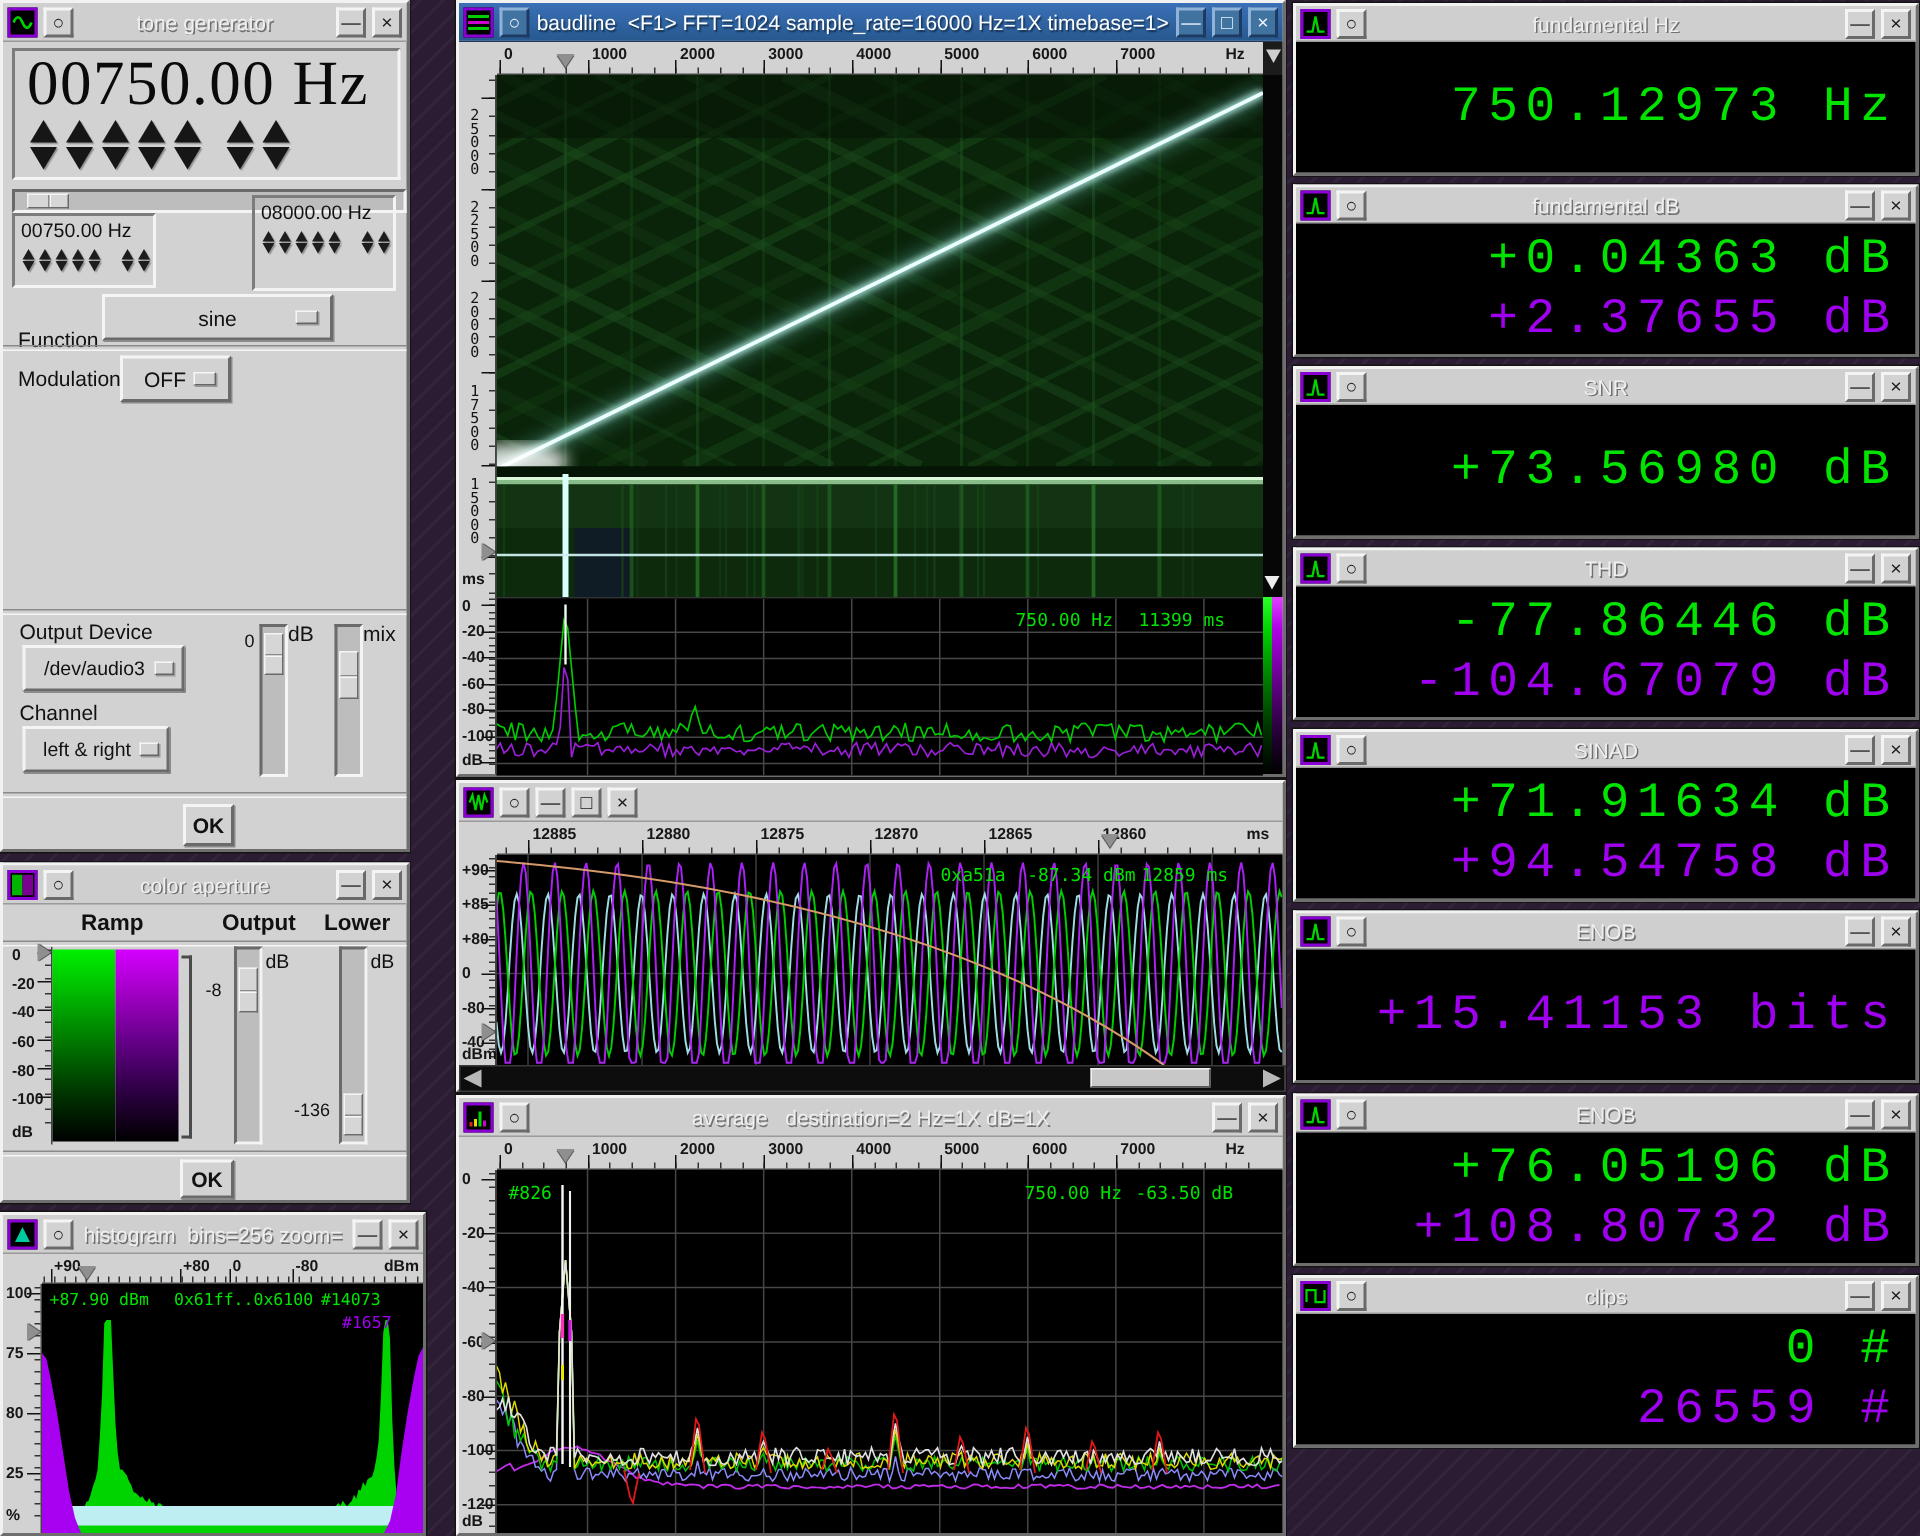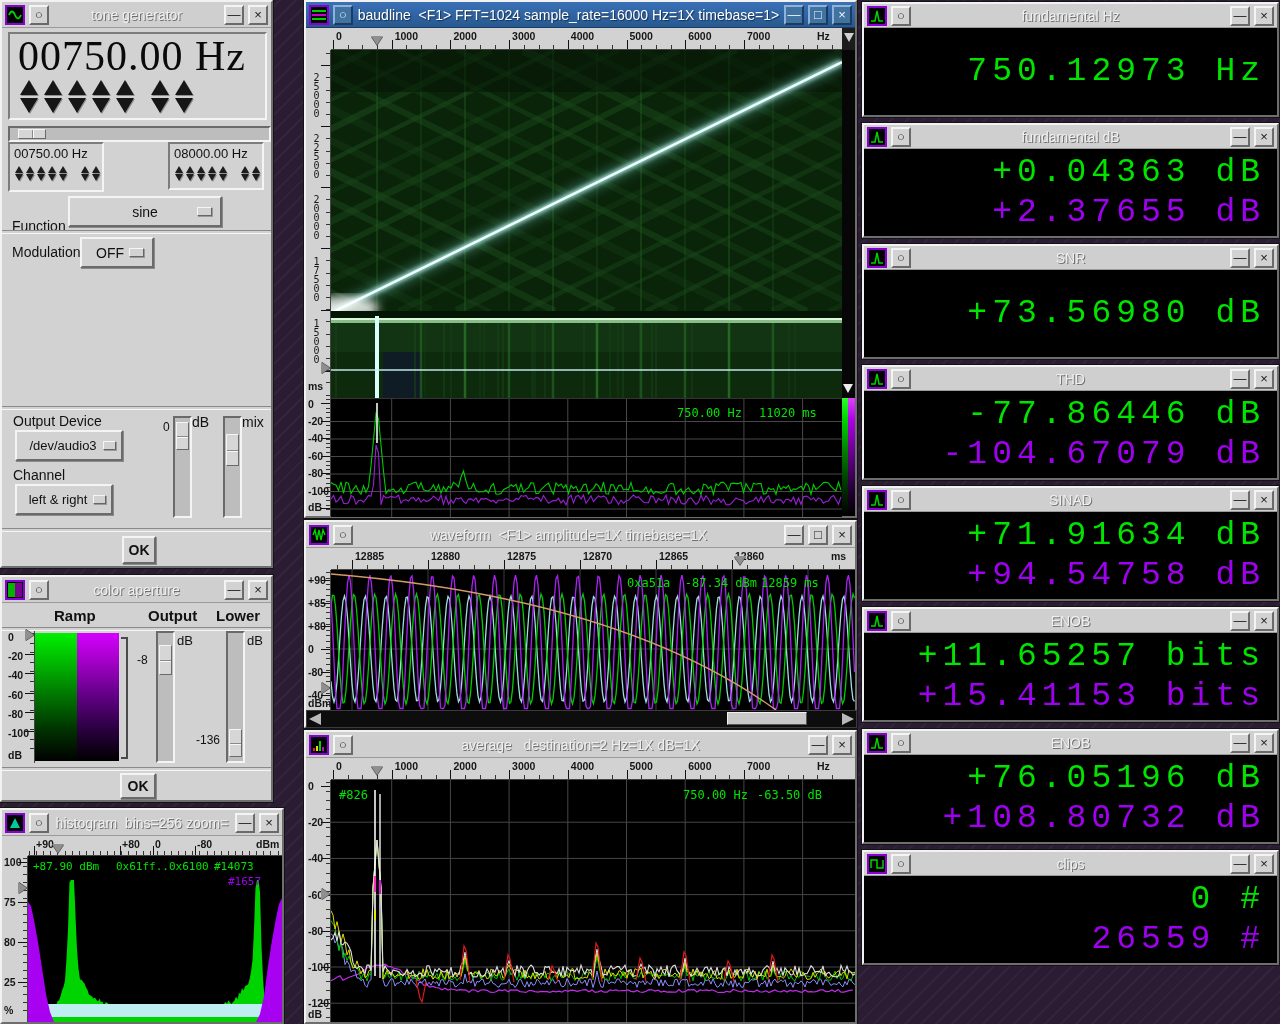--- a/index.html
+++ b/index.html
@@ -179,21 +179,21 @@
         <span class="arrcol">
           <i class="tri-up"></i>
           <i class="tri-dn"></i>
         </span>
         <span class="arrcol">
           <i class="tri-up"></i>
           <i class="tri-dn"></i>
         </span>
       </div>
   </div>
-  <div class="abs sunken" style="left:166px;top:140px;width:96px;height:48px">
+  <div class="abs sunken" style="left:166px;top:128px;width:96px;height:64px">
     <div class="abs" style="left:4px;top:2px;font:13px 'Liberation Sans',sans-serif;color:#111">08000.00 Hz</div>
     <div class="arrowset mini" style="left:5px;top:22px">
         <span class="arrcol">
           <i class="tri-up"></i>
           <i class="tri-dn"></i>
         </span>
         <span class="arrcol">
           <i class="tri-up"></i>
           <i class="tri-dn"></i>
         </span>
@@ -741,36 +741,35 @@
           <line x1="0" y1="57.5" x2="511" y2="57.5"></line>
           <line x1="0" y1="75" x2="511" y2="75"></line>
           <line x1="0" y1="92.5" x2="511" y2="92.5"></line>
           <line x1="0" y1="110" x2="511" y2="110"></line>
         </g>
         <path d="M0,100.3L2.5,96.4L5,103.0L7.5,100.9L10,97.2L12.5,104.3L15,104.8L17.5,103.8L20,96.6L22.5,97.8L25,105.1L27.5,101.8L30,101.0L32.5,102.9L35,100.2L37.5,96.5L40,97.3L42.5,86.0L45,46.0L47.5,54.0L50,105.8L52.5,96.6L55,98.9L57.5,98.5L60,97.4L62.5,98.1L65,98.2L67.5,96.1L70,104.2L72.5,101.2L75,100.8L77.5,102.1L80,99.0L82.5,98.6L85,102.0L87.5,98.8L90,103.1L92.5,100.4L95,102.3L97.5,101.9L100,100.0L102.5,97.2L105,99.1L107.5,101.6L110,96.1L112.5,105.3L115,97.3L117.5,105.1L120,100.9L122.5,104.2L125,99.2L127.5,99.8L130,98.7L132.5,102.5L135,104.5L137.5,100.1L140,99.9L142.5,101.7L145,99.0L147.5,103.6L150,99.7L152.5,100.1L155,99.4L157.5,100.7L160,102.3L162.5,101.5L165,104.1L167.5,101.1L170,101.2L172.5,101.2L175,99.6L177.5,100.7L180,102.1L182.5,102.1L185,99.5L187.5,100.6L190,96.7L192.5,97.2L195,96.4L197.5,100.1L200,99.1L202.5,100.4L205,98.4L207.5,99.1L210,102.2L212.5,96.6L215,100.5L217.5,104.2L220,102.8L222.5,101.4L225,101.9L227.5,99.2L230,104.1L232.5,101.3L235,105.9L237.5,98.9L240,96.1L242.5,103.9L245,97.5L247.5,96.4L250,100.1L252.5,96.1L255,104.2L257.5,100.7L260,96.8L262.5,102.6L265,99.6L267.5,96.9L270,98.2L272.5,97.0L275,98.6L277.5,104.1L280,104.0L282.5,97.6L285,101.1L287.5,105.5L290,101.1L292.5,104.2L295,102.0L297.5,101.3L300,98.3L302.5,96.1L305,98.4L307.5,97.9L310,100.7L312.5,103.2L315,103.7L317.5,103.7L320,96.8L322.5,97.9L325,103.8L327.5,99.4L330,101.5L332.5,100.8L335,96.2L337.5,105.2L340,98.3L342.5,99.8L345,104.0L347.5,97.2L350,103.8L352.5,105.1L355,104.1L357.5,99.8L360,98.8L362.5,102.4L365,105.4L367.5,103.2L370,96.2L372.5,101.7L375,96.7L377.5,100.0L380,105.4L382.5,100.9L385,102.4L387.5,99.7L390,103.4L392.5,100.2L395,105.7L397.5,105.9L400,104.7L402.5,101.9L405,99.0L407.5,100.3L410,100.9L412.5,101.7L415,105.0L417.5,103.1L420,102.3L422.5,101.6L425,98.3L427.5,103.0L430,97.6L432.5,103.2L435,99.0L437.5,96.7L440,102.9L442.5,104.1L445,100.9L447.5,100.7L450,101.1L452.5,104.0L455,100.5L457.5,100.4L460,102.5L462.5,98.1L465,105.5L467.5,99.0L470,105.3L472.5,97.8L475,97.1L477.5,98.2L480,100.8L482.5,98.7L485,102.1L487.5,98.9L490,100.4L492.5,104.1L495,102.2L497.5,102.1L500,98.1L502.5,96.5L505,100.8L507.5,105.2L510,97.8" fill="none" stroke="#9b1fd8" stroke-width="1.1"></path>
         <path d="M0,83.5L2.5,85.2L5,86.0L7.5,91.4L10,82.8L12.5,94.3L15,83.2L17.5,84.3L20,94.7L22.5,90.1L25,86.6L27.5,92.1L30,95.2L32.5,86.7L35,93.2L37.5,87.6L40,67.0L42.5,40.8L45,14.5L47.5,19.8L50,46.0L52.5,72.3L55,94.5L57.5,90.9L60,91.3L62.5,90.0L65,93.5L67.5,92.1L70,89.1L72.5,94.6L75,91.7L77.5,85.6L80,85.0L82.5,83.7L85,83.1L87.5,89.4L90,83.8L92.5,90.8L95,91.5L97.5,92.0L100,90.0L102.5,85.7L105,92.1L107.5,85.9L110,94.1L112.5,87.7L115,92.3L117.5,87.4L120,89.2L122.5,83.4L125,85.4L127.5,88.0L130,78.0L132.5,72.0L135,82.0L137.5,89.9L140,89.5L142.5,84.5L145,91.2L147.5,92.9L150,92.7L152.5,92.8L155,91.1L157.5,93.9L160,87.4L162.5,84.6L165,95.0L167.5,95.2L170,94.5L172.5,90.7L175,89.3L177.5,88.3L180,85.8L182.5,87.5L185,85.4L187.5,93.2L190,84.8L192.5,93.1L195,90.3L197.5,88.6L200,83.7L202.5,84.2L205,94.7L207.5,94.3L210,90.5L212.5,88.1L215,85.9L217.5,84.2L220,90.5L222.5,94.9L225,84.0L227.5,87.0L230,85.0L232.5,89.1L235,85.8L237.5,94.5L240,86.3L242.5,89.4L245,87.4L247.5,93.2L250,91.3L252.5,85.8L255,85.2L257.5,94.7L260,91.4L262.5,89.3L265,84.9L267.5,86.8L270,92.1L272.5,83.0L275,94.8L277.5,95.0L280,85.6L282.5,85.9L285,92.7L287.5,86.6L290,86.0L292.5,90.9L295,90.1L297.5,90.8L300,83.6L302.5,92.3L305,91.6L307.5,91.7L310,93.2L312.5,91.6L315,87.9L317.5,94.2L320,90.0L322.5,94.8L325,92.7L327.5,93.5L330,94.3L332.5,93.5L335,92.5L337.5,86.0L340,84.4L342.5,84.9L345,95.4L347.5,92.1L350,89.9L352.5,94.8L355,90.9L357.5,88.8L360,92.6L362.5,94.7L365,92.7L367.5,90.1L370,95.4L372.5,85.1L375,86.0L377.5,89.6L380,87.3L382.5,95.4L385,84.7L387.5,86.5L390,83.4L392.5,83.2L395,86.0L397.5,91.4L400,84.5L402.5,84.1L405,84.6L407.5,84.6L410,83.6L412.5,93.5L415,84.7L417.5,88.7L420,92.2L422.5,84.2L425,85.2L427.5,84.6L430,84.6L432.5,95.1L435,94.6L437.5,88.8L440,90.6L442.5,89.6L445,95.4L447.5,85.7L450,90.6L452.5,87.7L455,89.2L457.5,86.4L460,92.3L462.5,89.9L465,90.4L467.5,88.7L470,87.2L472.5,90.8L475,84.2L477.5,86.7L480,95.3L482.5,85.6L485,90.6L487.5,88.4L490,86.1L492.5,83.6L495,83.3L497.5,84.0L500,87.4L502.5,89.9L505,91.8L507.5,83.1L510,91.1" fill="none" stroke="#00cc00" stroke-width="1.1"></path>
         <line x1="46" y1="4" x2="46" y2="44" stroke="#eaffea" stroke-width="1.6"></line>
       </svg></div>
   <span class="readout" style="left:371px;top:404px">750.00 Hz</span>
-  <span class="readout" style="left:453px;top:404px">11020 ms</span>
+  <span class="readout" style="left:453px;top:404px">11399 ms</span>
   <div class="abs gbar-g" style="left:536px;top:396px;width:6px;height:118px"></div>
   <div class="abs gbar-p" style="left:542px;top:396px;width:7px;height:118px"></div>
 </div>
 
 <div class="window" id="wavewin" style="left:304px;top:520px;width:553px;height:208px">
   <div class="titlebar">
     <span class="tb-icon">
       <svg width="14" height="14">
           <path d="M1,7 L3,2 L5,12 L7,2 L9,12 L11,2 L13,7" stroke="#00d400" stroke-width="1.4" fill="none"></path>
         </svg>
     </span>
     <span class="tb-btn">
         <i>○</i>
       </span>
-    <span class="tb-title">waveform  &lt;F1&gt; amplitude=1X timebase=1X</span>
     <span class="tb-btn">
         <i>—</i>
       </span>
     <span class="tb-btn">
         <i>□</i>
       </span>
     <span class="tb-btn">
         <i>×</i>
       </span>
   </div>
@@ -1175,21 +1174,20 @@
         </span>
       <span class="tb-title">ENOB</span>
       <span class="tb-btn">
           <i>—</i>
         </span>
       <span class="tb-btn">
           <i>×</i>
         </span>
     </div>
     <div class="meter-body">
-      <div class="mv g">+11.65257 bits</div>
       <div class="mv p">+15.41153 bits</div>
     </div>
     </div>
     <div class="window meter" style="left: 862px; top: 729px; width: 417px; height: 115px;">
       <div class="titlebar">
       <span class="tb-icon">
           <svg width="14" height="14">
             <path d="M1,12 L5,12 L7,2 L9,12 L13,12" stroke="#00d400" stroke-width="1.5" fill="none"></path>
           </svg>
         </span>

